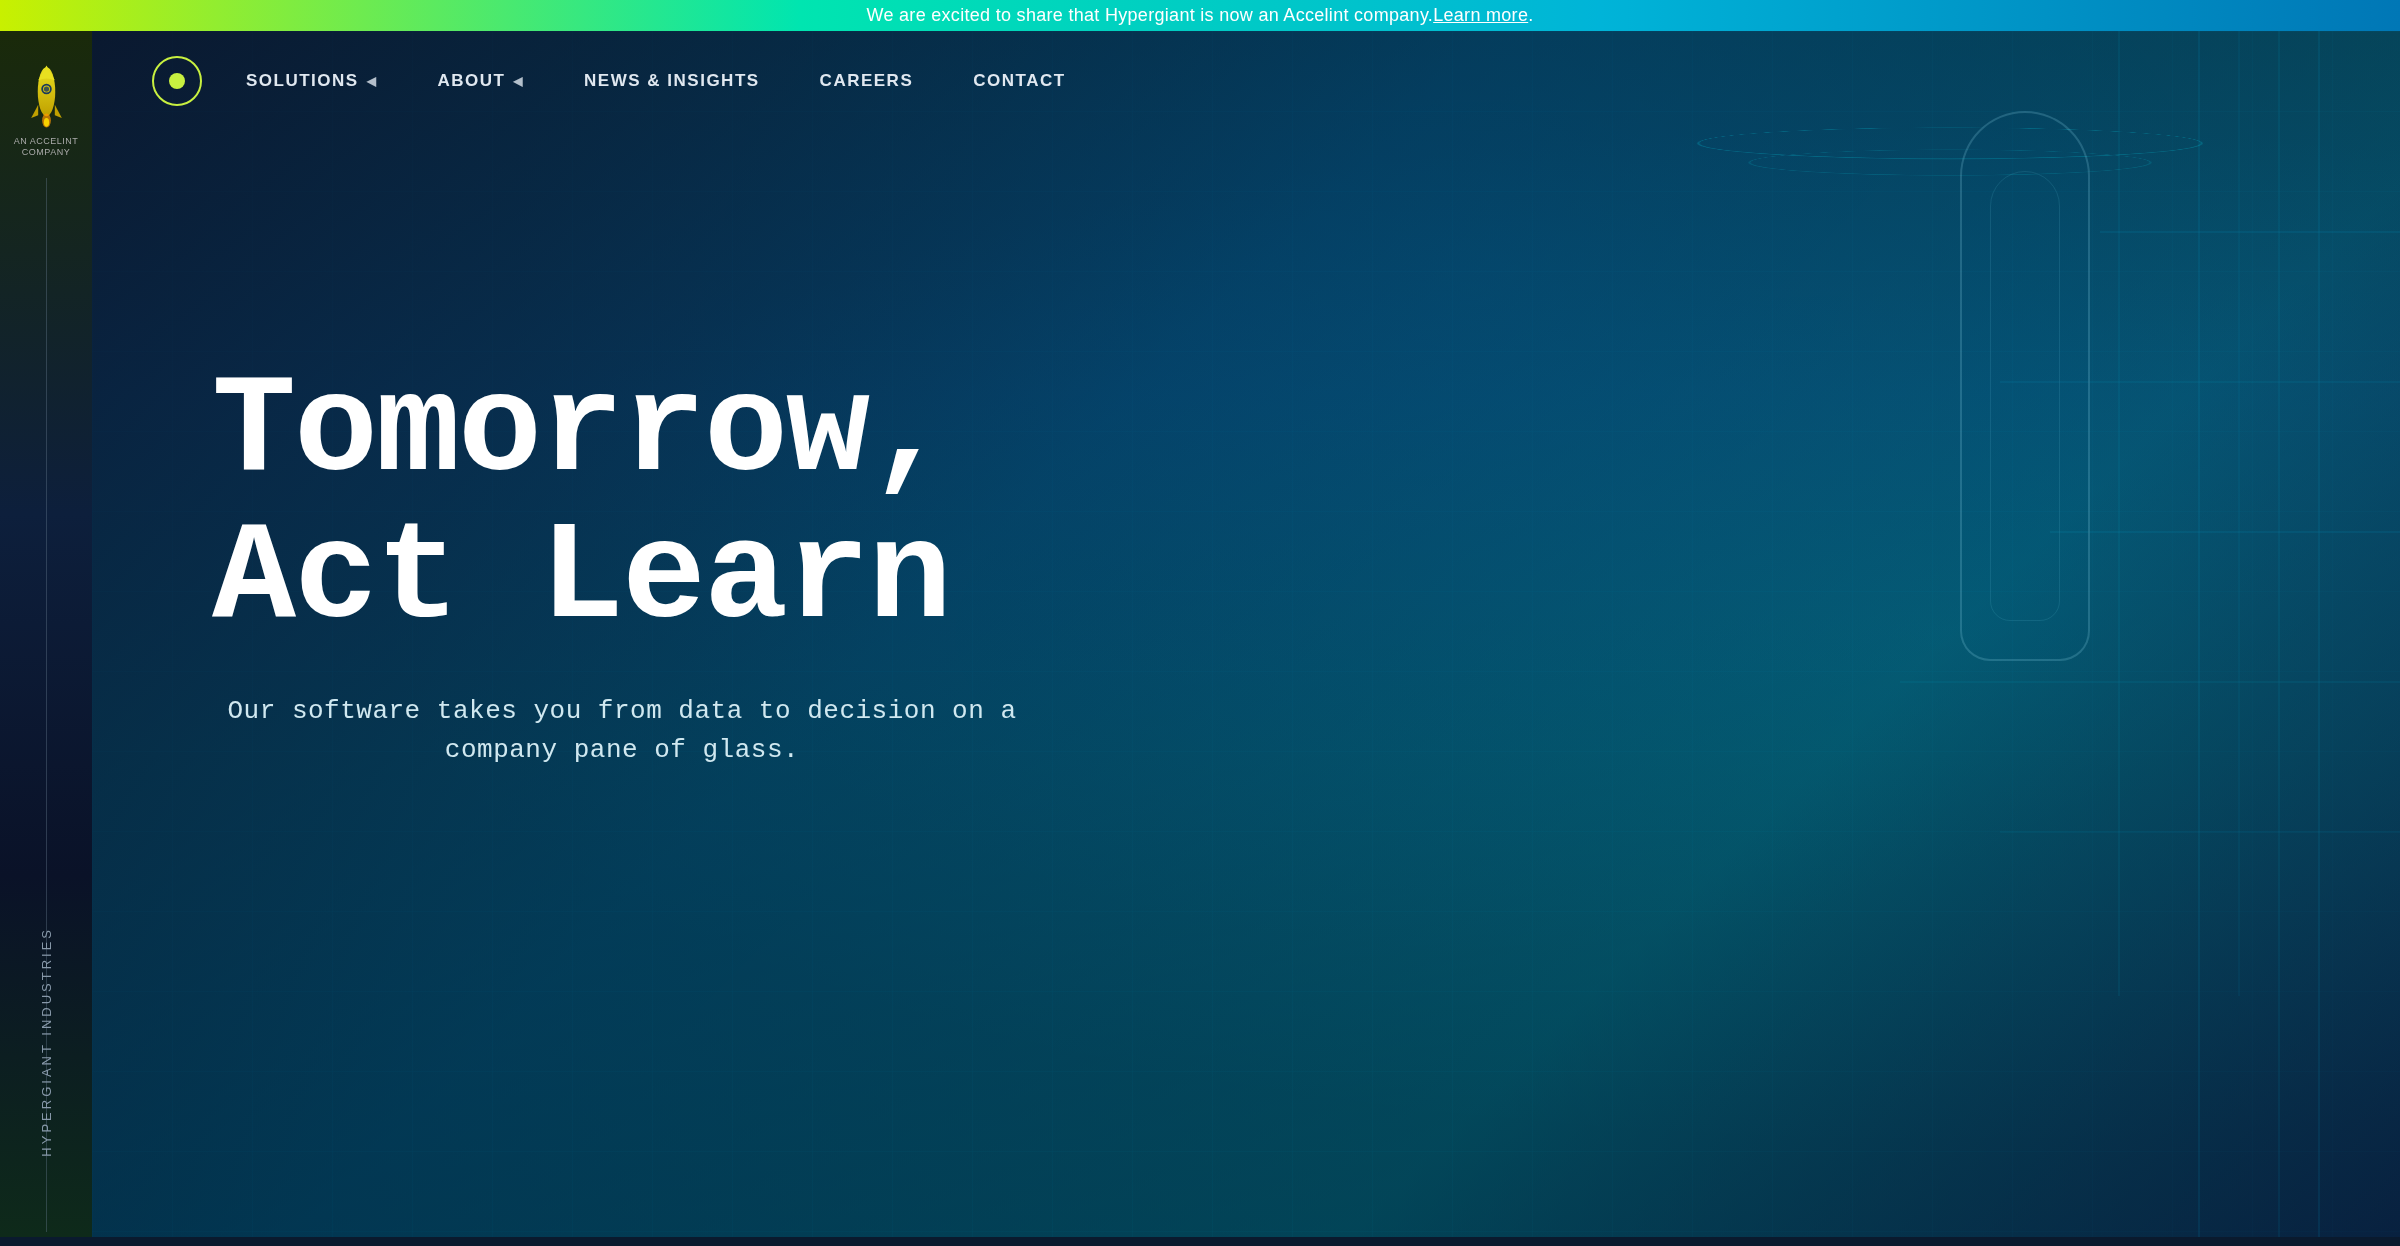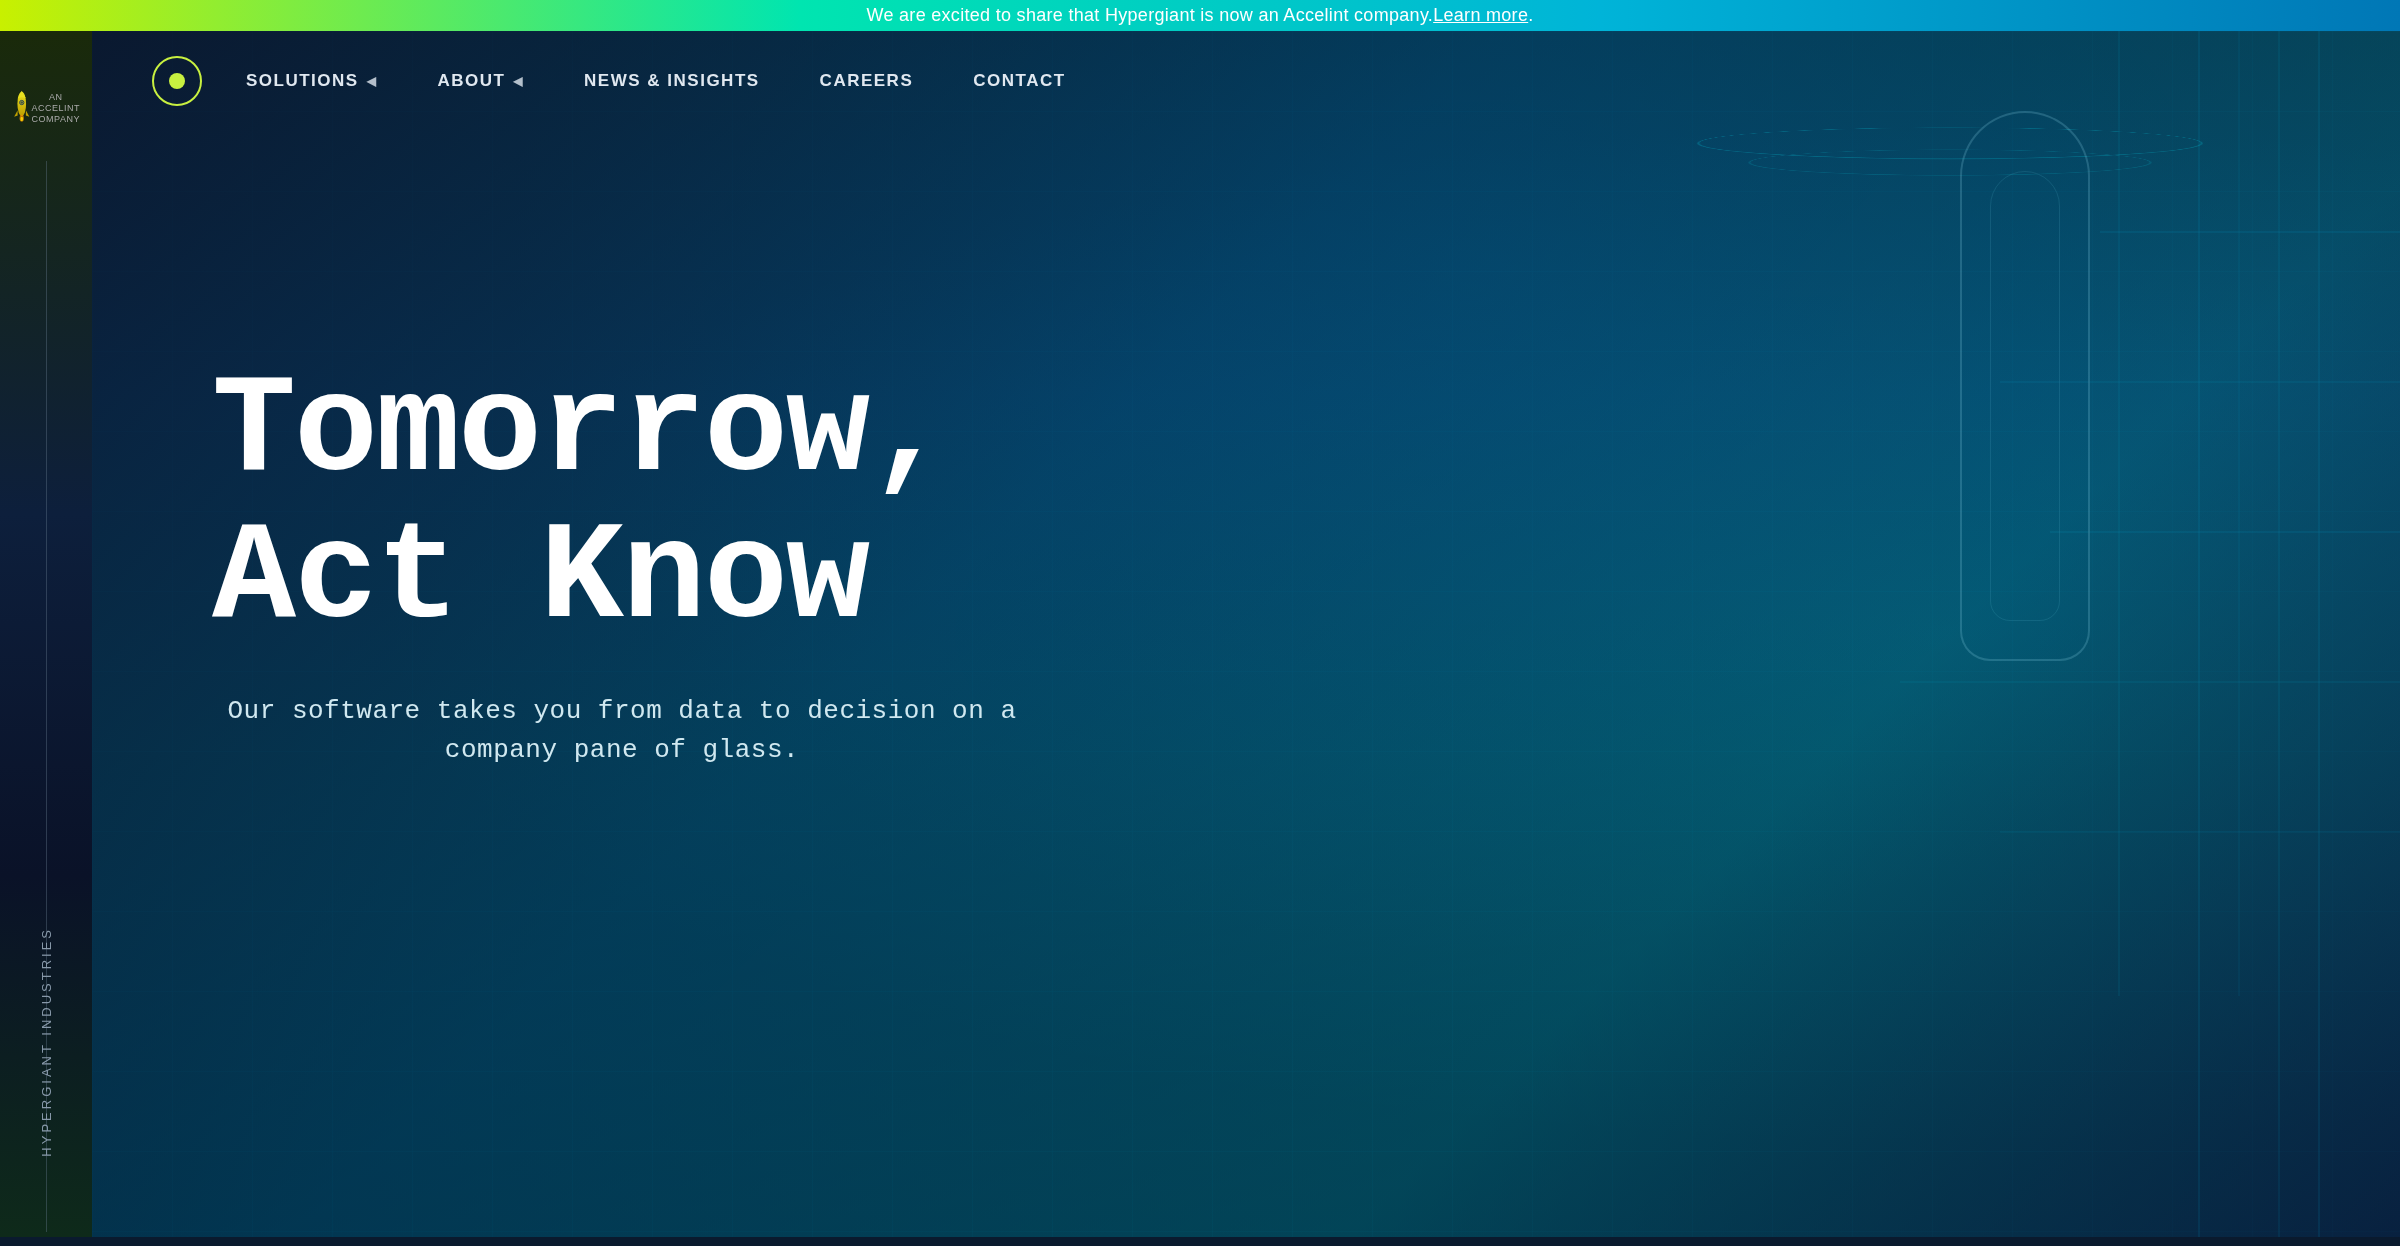--- a/index.html
+++ b/index.html
@@ -51,23 +51,23 @@
       flex-direction: column;
       align-items: center;
       position: relative;
       z-index: 10;
       flex-shrink: 0;
     }
 
     #logo-container {
       width: 68px;
       display: flex;
-      flex-direction: row;
-      align-items: center;
-      padding-top: 40px;
+      flex-direction: column;
+      align-items: center;
+      padding-top: 30px;
       padding-bottom: 15px;
     }
 
     #logo-rocket {
       width: 45px;
       height: 70px;
     }
 
     #logo-text {
       font-size: 9px;
@@ -374,21 +374,21 @@
         <a class="nav-item">
           <span>CONTACT</span>
         </a>
       </div>
     </nav>
 
     <section id="hero">
       <div id="hero-headline">
         <br>
         <span>Tomorrow,</span><br>
-        <span>Act Know</span>
+        <span>Act Learn</span>
       </div>
       <div id="hero-subtext">
         <span>Our software takes you from data to decision on a</span><br>
         <span>company pane of glass.</span>
       </div>
     </section>
 
   </div>
 </div>
 

